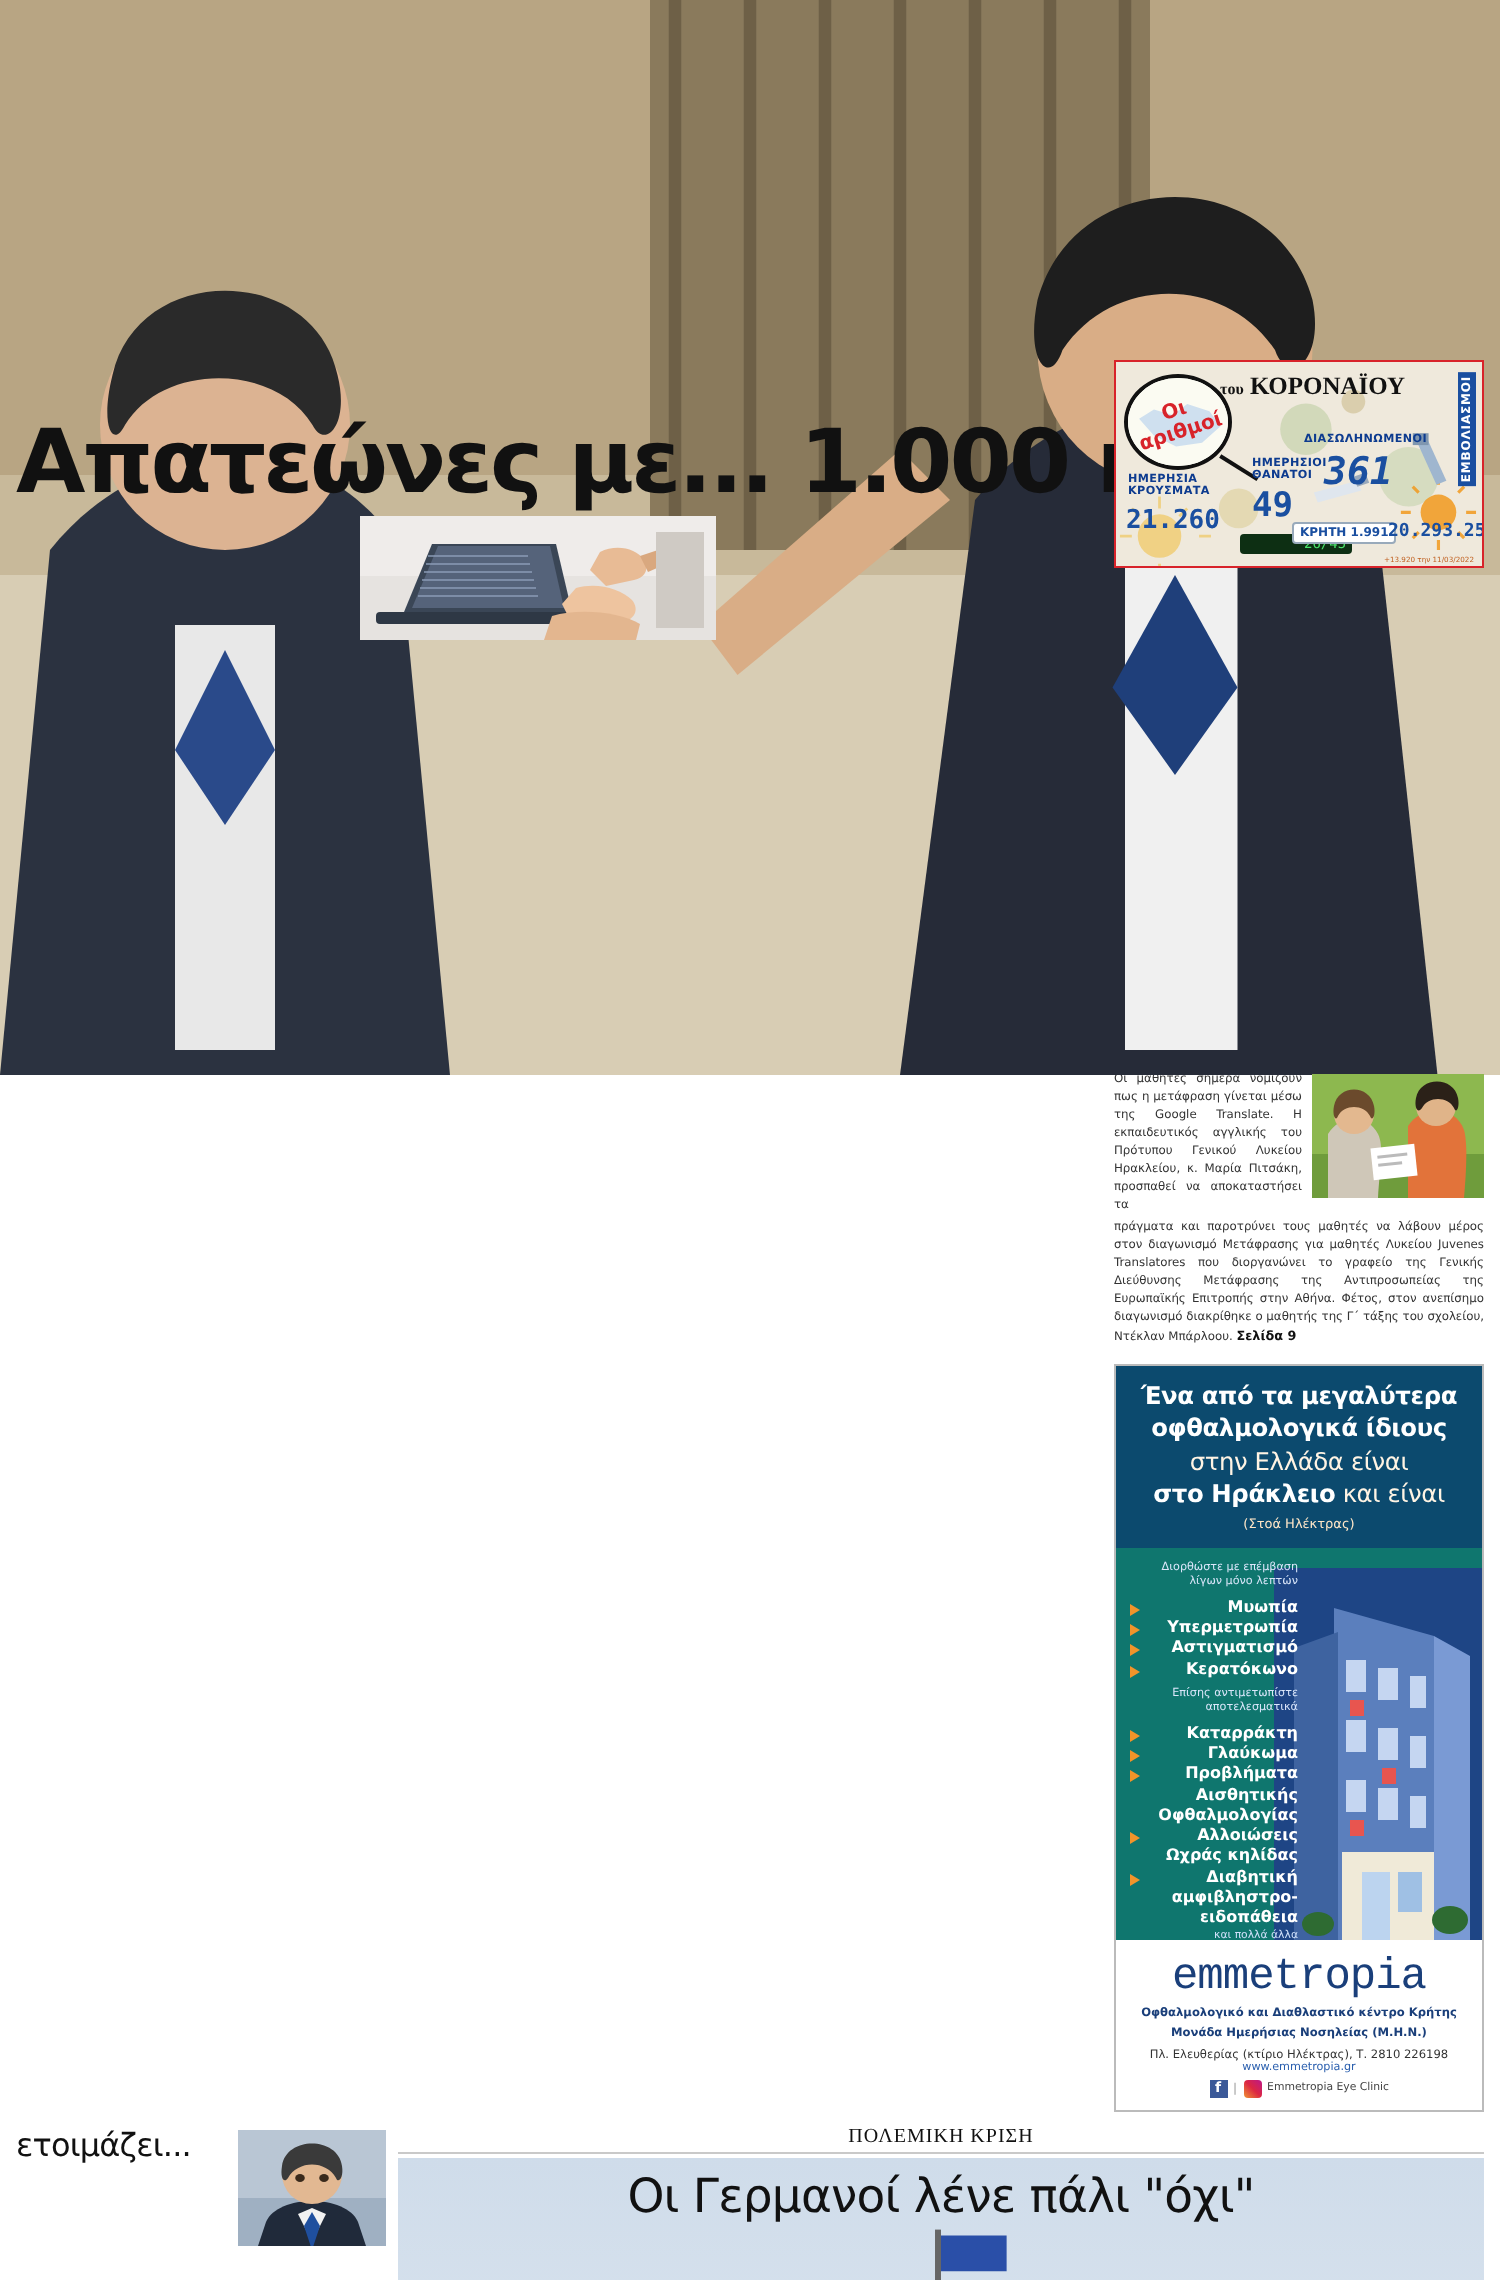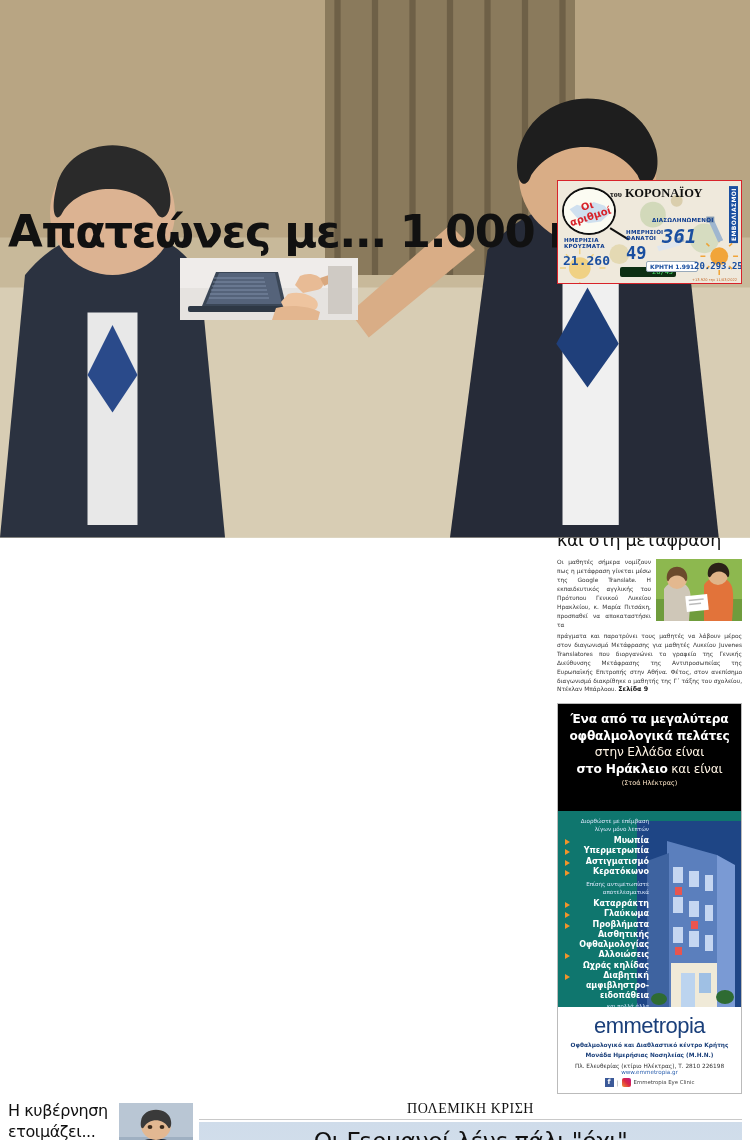--- a/index.html
+++ b/index.html
@@ -292,36 +292,36 @@
     letter-spacing: -0.4px;
   }
   .cl-photo {
     float: right; width: 74px; height: 58px;
     margin: 2px 0 2px 4px; overflow: hidden; position: relative;
   }
 
   .cc-kicker {
     text-align: center;
     font-family: "Liberation Serif", serif;
-    font-size: 14px; color: #111; letter-spacing: .5px;
+    font-size: 10px; color: #111; letter-spacing: .5px;
     border-bottom: 1px solid #c9c9c9; padding-bottom: 2px;
   }
   .cc-hero { position: relative; margin-top: 2px; height: 248px; overflow: hidden; }
   .cc-head {
     position: absolute; top: 4px; left: 0; right: 0;
     text-align: center;
     font-family: "DejaVu Sans", sans-serif;
     font-size: 23.5px; line-height: 1.3; color: #111;
     letter-spacing: -0.4px;
   }
 
   .eye-ad { margin-top: 8px; border: 1px solid #bbb; overflow: hidden; }
   .eye-top {
-    background: #000000; color: #fff;
-    padding: 7px 8px 24px 8px;
+    background: #0c4a6e; color: #fff;
+    padding: 7px 8px 8px 8px;
     text-align: center;
   }
   .eye-l { font-family: "DejaVu Sans", sans-serif; font-size: 12.2px; line-height: 1.35; letter-spacing: -0.2px; }
   .eye-l b { font-weight: 700; }
   .eye-l .lite { color: #fff4e4; }
   .eye-note { font-size: 6.5px; color: #ffe7c8; margin-top: 2px; }
   .eye-mid {
     background: #0f766e; position: relative;
     height: 196px; overflow: hidden; text-align: right;
   }
@@ -334,21 +334,21 @@
     border-top: 3.2px solid transparent;
     border-bottom: 3.2px solid transparent;
   }
   .eye-small { font-size: 5.4px; color: #cfe0fa; padding-left: 9px; margin-top: 1px; }
   .eye-bldg {
     position: absolute; right: 0; bottom: 0; width: 104px; height: 186px;
     overflow: hidden;
   }
   .eye-foot { background: #fff; padding: 6px 5px 6px 5px; text-align: center; }
   .eye-logo {
-    font-family: Liberation Sans, sans-serif;
+    font-family: Liberation Mono, monospace;
     font-size: 22px; color: #1a3f7a; letter-spacing: -0.5px; font-weight: 400;
   }
   .eye-f1 { font-size: 5.8px; font-weight: 700; color: #1a3f7a; line-height: 1.45; margin-top: 2px; }
   .eye-f2 { font-size: 5.8px; color: #333; margin-top: 3px; }
   .eye-f3 { font-size: 5.6px; color: #2a5fae; }
   .eye-social { display: flex; align-items: center; justify-content: center; gap: 3px; margin-top: 3px; }
   .fb { width: 9px; height: 9px; background: #3b5998; color: #fff; font-size: 7px; font-weight: 700; text-align: center; line-height: 9px; }
   .ig { width: 9px; height: 9px; background: linear-gradient(45deg,#f09433,#dc2743,#bc1888); border-radius: 2px; }
   .eye-sn { font-size: 5.4px; color: #444; }
 
@@ -609,21 +609,20 @@
         <div class="sec-body">
           <span>Τα τελευταία 24ωρα ο απόλυτος αριθμός των νέων κρουσμάτων παραμένει σταθερά υψηλός, ωστόσο μειώνεται ο αριθμός των θανάτων και των διασωληνωμένων. Χθες, στην Κρήτη είχαμε 1.991 νέες μολύνσεις και πανελλαδικά 21.260. Το τελευταίο 24ωρο έχασαν τη ζωή τους 49 συνάνθρωποί μας, ο αριθμός των ασθενών που νοσηλεύονται διασωληνωμένοι είναι 361, εκ των οποίων 239 (66,2%) είναι ανεμβολίαστοι ή μερικώς εμβολιασμένοι.</span>
           <span class="pg">Σελίδα 7</span>
         </div>
       </div>
 
       <div class="rail-sec">
         <div class="sec-kicker">ΠΡΟΤΥΠΟ</div>
         <div class="sec-head">
           <div>Μαθητής-φαινόμενο</div>
-          <div>και στη μετάφραση</div>
         </div>
         <div class="proto-flow">
           <div class="proto-photo">
             <svg class="ph" viewBox="0 0 86 62" preserveAspectRatio="xMidYMid slice">
               <rect width="86" height="62" fill="#8db84f"></rect>
               <rect y="40" width="86" height="22" fill="#6f9c3c"></rect>
               <path d="M8 30c6-10 20-10 25 0 3 6 1 16 0 32H8z" fill="#cfc7b8"></path>
               <circle cx="21" cy="20" r="10" fill="#e3b88f"></circle>
               <path d="M11 16c2-11 18-11 20 0 1 5-1 8-2 5-3-6-13-6-16 0-1 3-3 0-2-5z" fill="#6b4a2c"></path>
               <path d="M48 26c7-11 24-10 28 2 2 7 1 22 0 34H48z" fill="#e2733a"></path>
@@ -638,21 +637,21 @@
           <div class="sec-body" style="margin-top:2px;">
             <span>πράγματα και παροτρύνει τους μαθητές να λάβουν μέρος στον διαγωνισμό Μετάφρασης για μαθητές Λυκείου Juvenes Translatores που διοργανώνει το γραφείο της Γενικής Διεύθυνσης Μετάφρασης της Αντιπροσωπείας της Ευρωπαϊκής Επιτροπής στην Αθήνα. Φέτος, στον ανεπίσημο διαγωνισμό διακρίθηκε ο μαθητής της Γ΄ τάξης του σχολείου, Ντέκλαν Μπάρλοου.</span>
             <span class="pg">Σελίδα 9</span>
           </div>
         </div>
       </div>
 
       <div class="eye-ad">
         <div class="eye-top">
           <div class="eye-l"><b>Ένα από τα μεγαλύτερα</b></div>
-          <div class="eye-l"><b>οφθαλμολογικά πελάτες</b></div>
+          <div class="eye-l"><b>οφθαλμολογικά ίδιους</b></div>
           <div class="eye-l"><span class="lite">στην Ελλάδα</span>
             <span class="lite">είναι</span></div>
           <div class="eye-l"><b>στο Ηράκλειο</b>
             <span class="lite">και είναι</span></div>
           <div class="eye-note">(Στοά Ηλέκτρας)</div>
         </div>
         <div class="eye-mid">
           <div class="eye-bldg">
             <svg class="ph" viewBox="0 0 104 186" preserveAspectRatio="xMidYMid slice">
               <rect width="104" height="186" fill="#1e4585"></rect>
@@ -726,21 +725,20 @@
             <path d="M14 46c6-14 40-14 46 0l4 12H10z" fill="#202a3a"></path>
             <circle cx="37" cy="22" r="15" fill="#e2b892"></circle>
             <path d="M22 18c2-15 28-15 30 0 1 6-2 9-3 6-5-9-19-9-24 0-2 3-4 0-3-6z" fill="#3a3a3a"></path>
             <path d="M30 42l7 14 7-14-7-3z" fill="#f2f2f2"></path>
             <path d="M37 41l4 7-4 12-4-12z" fill="#1f4f9e"></path>
             <ellipse cx="31" cy="24" rx="2.4" ry="2" fill="#3a2a1c"></ellipse>
             <ellipse cx="43" cy="24" rx="2.4" ry="2" fill="#3a2a1c"></ellipse>
           </svg>
         </div>
         <div class="cl-head">
-          <div>Η κυβέρνηση</div>
           <div>ετοιμάζει...</div>
 
         </div>
 
       </div>
 
     </div>
 
     <div class="col-center">
 

